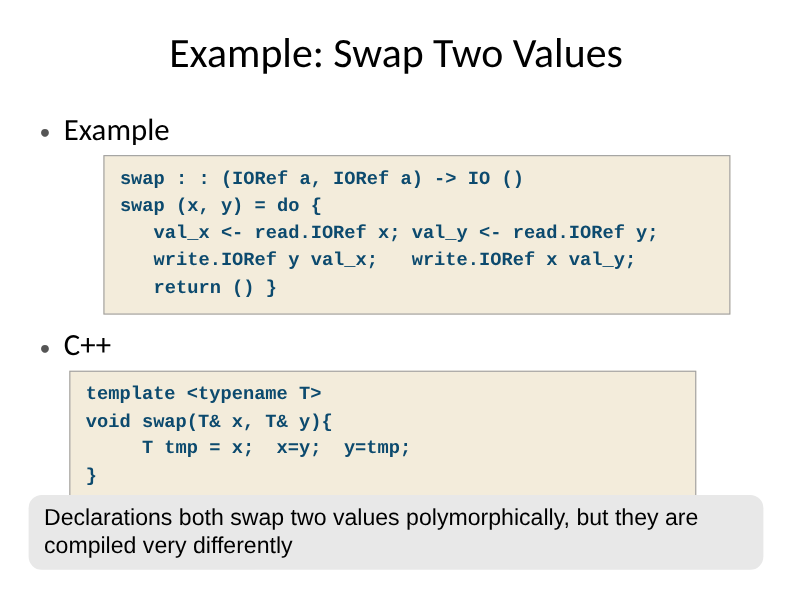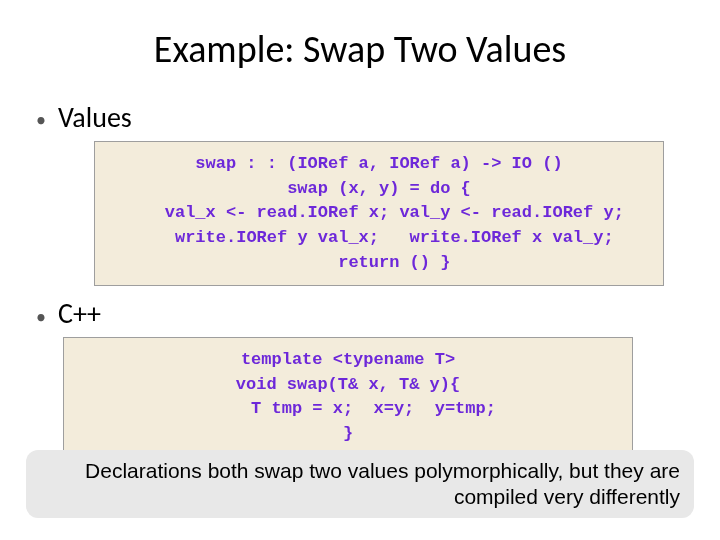--- a/index.html
+++ b/index.html
@@ -39,55 +39,54 @@
   }
   .codebox {
     margin: 4px 0 10px 64px;
     width: 570px;
     background: #f3ecdb;
     border: 1px solid #9e9e9e;
     padding: 10px 14px 10px 14px;
     font-family: "Courier New", Courier, monospace;
     font-size: 17px;
     font-weight: bold;
-    color: #6d28d9;
+    color: #0c4a6e;
     line-height: 1.45;
     white-space: pre;
     box-sizing: border-box;
-    text-align: center;
   }
   .codebox.second {
     margin-top: 2px;
     margin-left: 33px;
   }
   .caption-box {
     position: absolute;
     left: 26px;
     bottom: 22px;
     width: 668px;
     box-sizing: border-box;
     background: #e8e8e8;
     border-radius: 12px;
     padding: 8px 14px;
     font-family: Arial, Helvetica, sans-serif;
     font-size: 21px;
-    text-align: right;
+    text-align: left;
     color: #000;
     line-height: 1.25;
   }
 </style>
 </head>
 <body>
 
 <div class="slide">
 
   <div class="title">Example: Swap Two Values</div>
 
   <div class="bullet">
-    <span class="dot">•</span><span>Values</span>
+    <span class="dot">•</span><span>Example</span>
   </div>
 
   <div class="codebox">swap : : (IORef a, IORef a) -&gt; IO ()
 swap (x, y) = do {
    val_x &lt;- read.IORef x; val_y &lt;- read.IORef y;
    write.IORef y val_x;   write.IORef x val_y;
    return () }</div>
 
   <div class="bullet">
     <span class="dot">•</span><span>C++</span>

